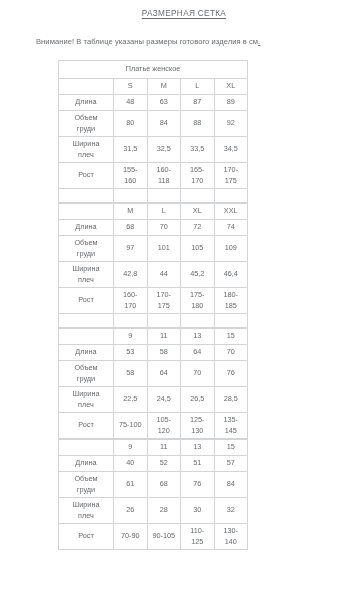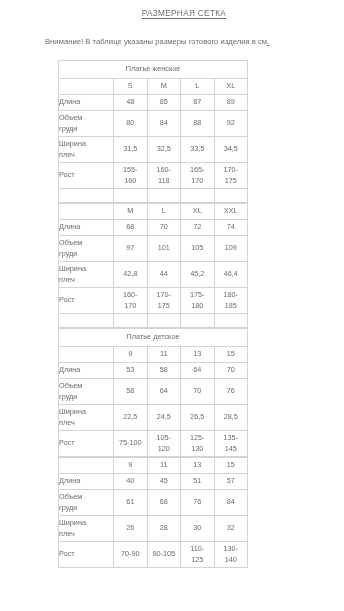--- a/index.html
+++ b/index.html
@@ -30,21 +30,21 @@
     text-underline-offset: 2px;
     margin: 0;
     padding-top: 9px;
     font-weight: 400;
     padding-left: 24px;
   }
   .notice {
     font-size: 7.6px;
     color: #6a6c6e;
     padding: 0 0 0 36px;
-    margin: 9px;
+    margin: 0;
     margin-top: 19px;
     letter-spacing: 0.05px;
   }
   .notice .tail {
     text-decoration: underline;
   }
   .tables-wrap {
     position: absolute;
     left: 58px;
     top: 60px;
@@ -70,21 +70,21 @@
   td.caption {
     text-align: center;
     height: 17px;
     padding: 2px 0;
   }
   td.colhead {
     text-align: center;
     height: 17px;
   }
   td.rowlabel {
-    text-align: left;
+    text-align: center;
     padding: 3px 0 3px 4px;
   }
   td.val {
     text-align: center;
     padding: 3px 1px;
   }
   tr.single td { height: 15px; }
   tr.tall td { height: 25px; }
   tr.spacer td {
     height: 13px;
@@ -119,21 +119,21 @@
           <tr class="single">
             <td class="rowlabel"></td>
             <td class="colhead">S</td>
             <td class="colhead">M</td>
             <td class="colhead">L</td>
             <td class="colhead">XL</td>
           </tr>
           <tr class="single">
             <td class="rowlabel">Длина</td>
             <td class="val">48</td>
-            <td class="val">85</td>
+            <td class="val">63</td>
             <td class="val">87</td>
             <td class="val">89</td>
           </tr>
           <tr class="tall">
             <td class="rowlabel">
               <span class="stack">Объем</span>
               <span class="stack">груди</span>
             </td>
             <td class="val">80</td>
             <td class="val">84</td>
@@ -251,23 +251,20 @@
       </table>
       <table class="sizes">
         <colgroup>
           <col class="c0">
           <col class="c1">
           <col class="c2">
           <col class="c3">
           <col class="c4">
         </colgroup>
         <tbody>
-          <tr>
-            <td class="caption" colspan="5">Платье детское</td>
-          </tr>
           <tr class="single">
             <td class="rowlabel"></td>
             <td class="colhead">9</td>
             <td class="colhead">11</td>
             <td class="colhead">13</td>
             <td class="colhead">15</td>
           </tr>
           <tr class="single">
             <td class="rowlabel">Длина</td>
             <td class="val">53</td>
@@ -327,21 +324,21 @@
           <tr class="single">
             <td class="rowlabel"></td>
             <td class="colhead">9</td>
             <td class="colhead">11</td>
             <td class="colhead">13</td>
             <td class="colhead">15</td>
           </tr>
           <tr class="single">
             <td class="rowlabel">Длина</td>
             <td class="val">40</td>
-            <td class="val">45</td>
+            <td class="val">52</td>
             <td class="val">51</td>
             <td class="val">57</td>
           </tr>
           <tr class="tall">
             <td class="rowlabel">
               <span class="stack">Объем</span>
               <span class="stack">груди</span>
             </td>
             <td class="val">61</td>
             <td class="val">68</td>

